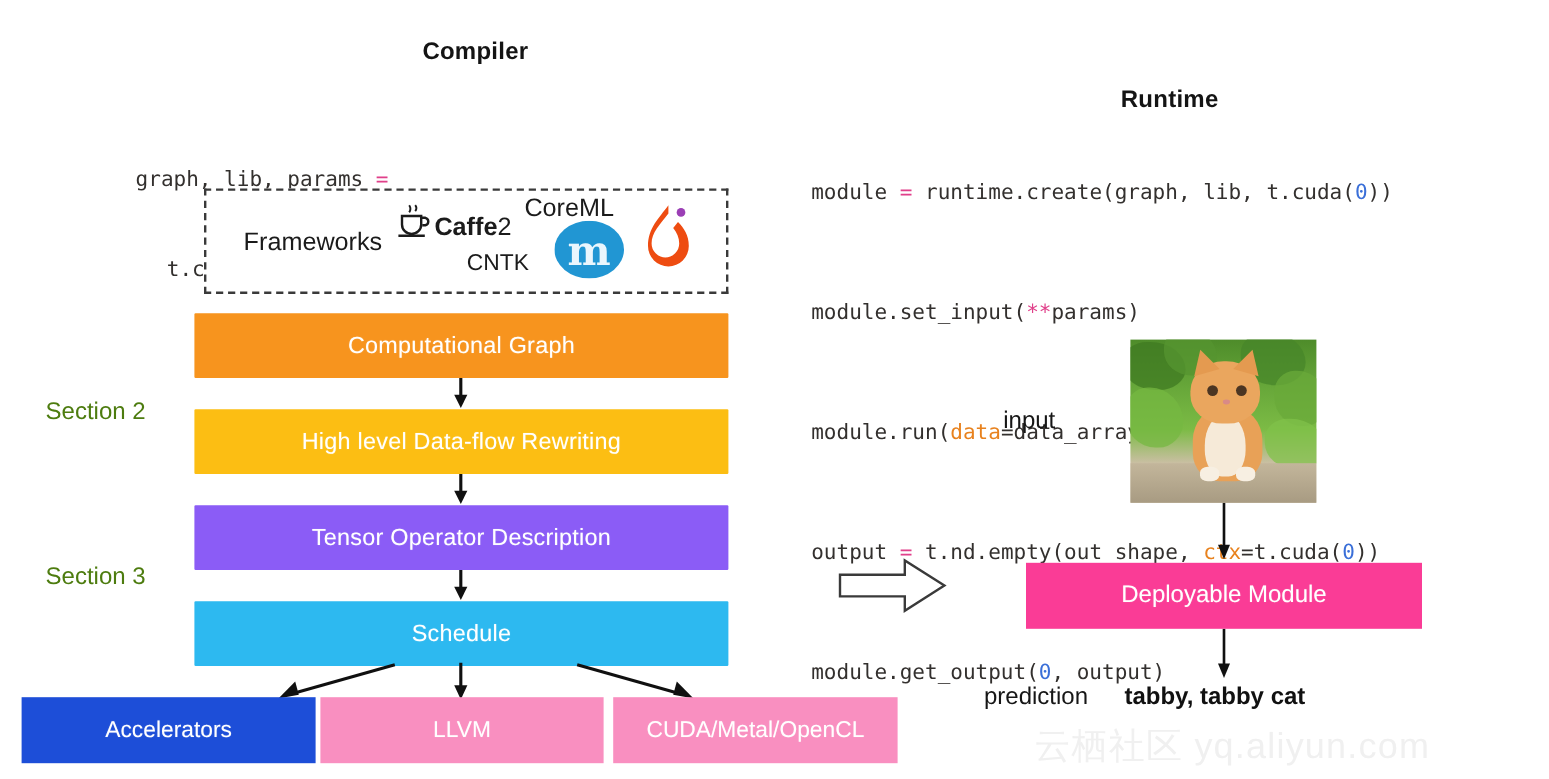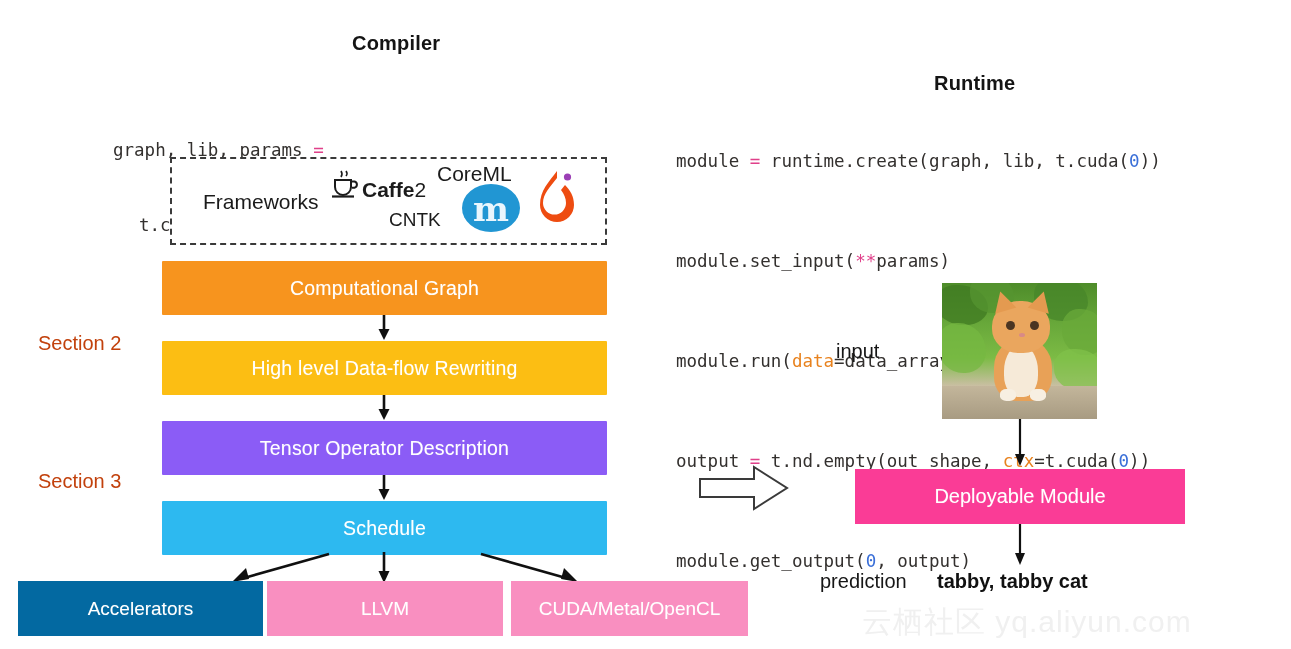--- a/index.html
+++ b/index.html
@@ -95,21 +95,21 @@
   .backend-label {
     color: #ffffff;
     font-size: 19px;
     white-space: nowrap;
     text-shadow: 0 0 1px rgba(255,255,255,0.3);
   }
 
   
   .section-label {
     font-size: 20px;
-    color: #c2410c;
+    color: #4d7c0f;
     white-space: nowrap;
   }
 
   
   .plain-label {
     font-size: 20px;
     color: #161616;
     white-space: nowrap;
   }
   .pred-strong {
@@ -296,21 +296,21 @@
   </svg>
 </span>
 
 <span class="abs" style="left:476px; top:552px; width:110px; height:34px;">
   <svg width="110" height="34" viewBox="0 0 110 34">
     <line x1="5" y1="2" x2="90" y2="26" stroke="#101010" stroke-width="2.6"></line>
     <path d="M102 30 L88 16 L85 27 Z" fill="#101010"></path>
   </svg>
 </span>
 
-<div class="abs backend" style="left:18px; top:581px; width:245px; height:55px; background:#0369a1;justify-content:center;">
+<div class="abs backend" style="left:18px; top:581px; width:245px; height:55px; background:#1d4ed8;justify-content:center;">
   <span class="backend-label">Accelerators</span>
 </div>
 <div class="abs backend" style="left:267px; top:581px; width:236px; height:55px; background:#f98fc0;">
   <span class="backend-label">LLVM</span>
 </div>
 <div class="abs backend" style="left:511px; top:581px; width:237px; height:55px; background:#f98fc0;">
   <span class="backend-label">CUDA/Metal/OpenCL</span>
 </div>
 
 <div class="abs code" style="left:676px; top:99px;">

